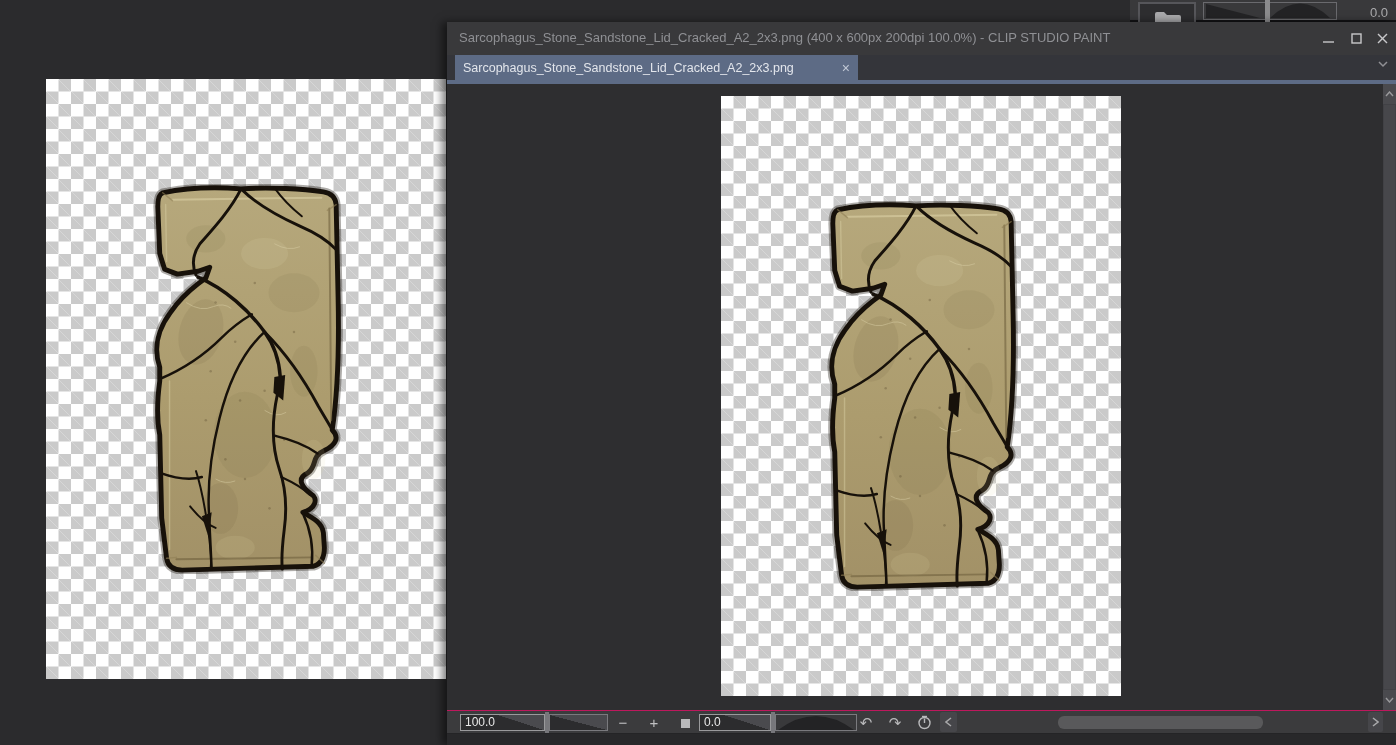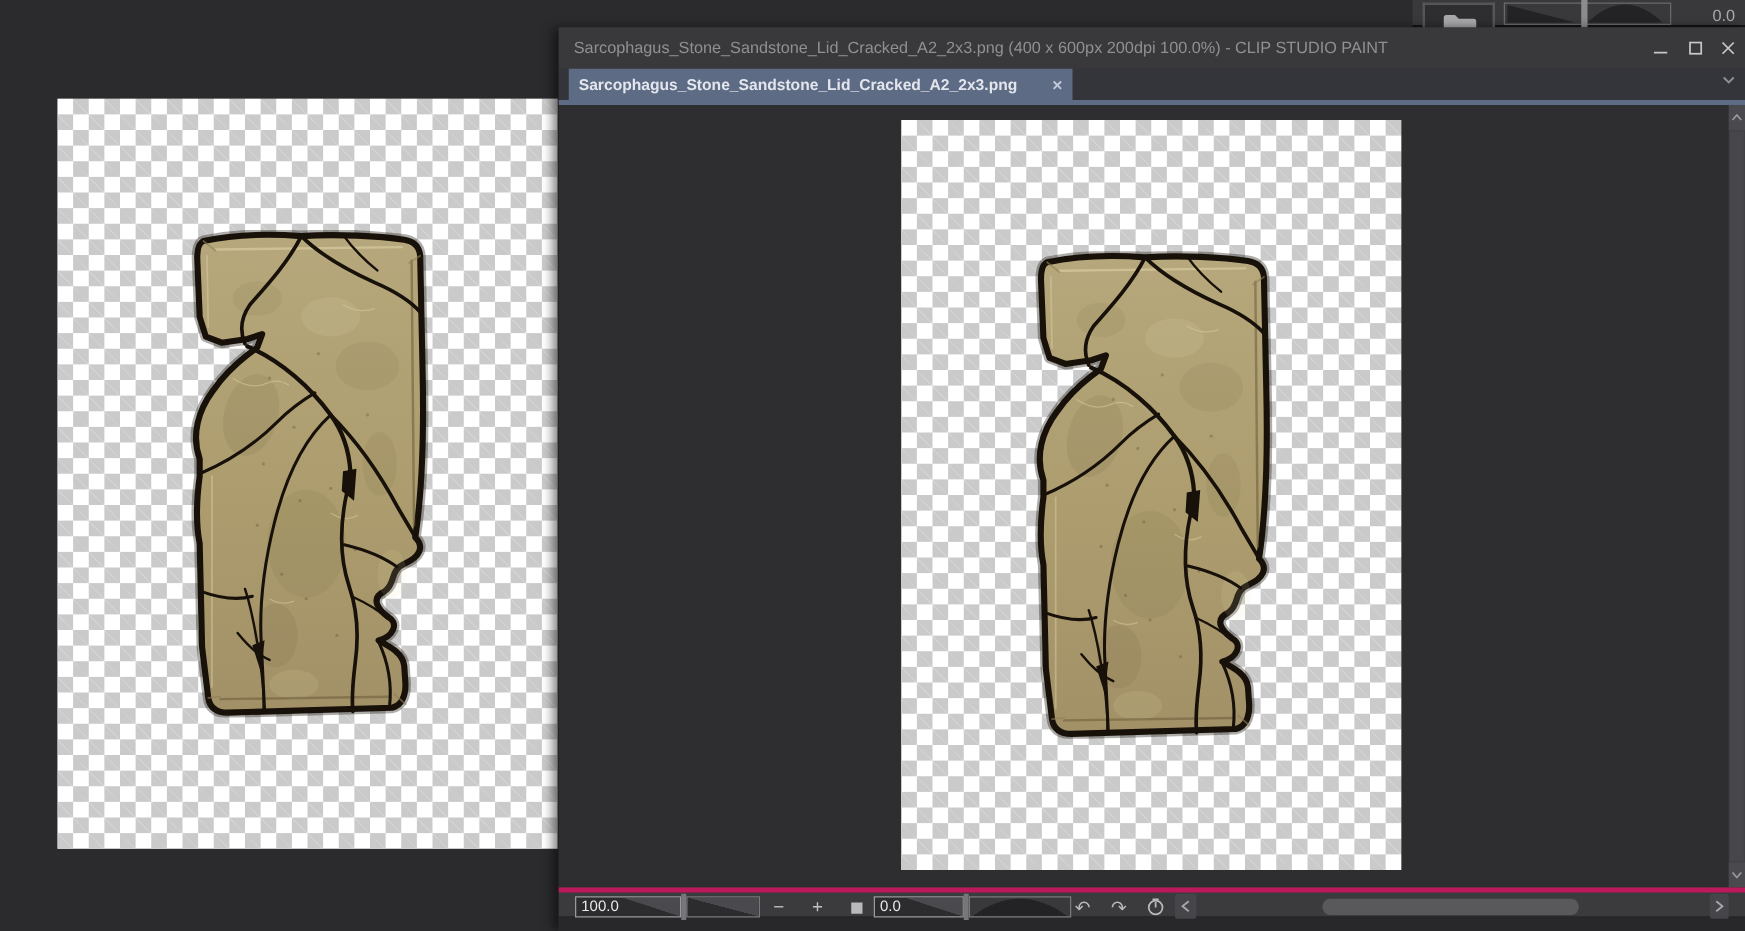--- a/index.html
+++ b/index.html
@@ -34,37 +34,37 @@
   .fg-window { position:absolute; left:447px; top:22px; width:949px; height:723px;
                background:#39393b; box-shadow:-5px 0 8px rgba(0,0,0,.5); }
   .titlebar { position:relative; height:33px; background:#39393b;padding-left:15px; }
   .title-text { position:absolute; left:12px; top:8px; font-size:13px; color:#8f9094; white-space:nowrap; }
   .win-btn { position:absolute; top:6px; width:20px; height:20px; display:flex;
              align-items:center; justify-content:center; cursor:default; }
   .win-min { right:58px; } .win-max { right:30px; } .win-close { right:4px; }
 
   .tabrow { position:relative; height:25px; background:#34353a; }
   .tab { position:absolute; left:8px; top:0; width:403px; height:25px; background:#5d6b85;
-         display:flex; align-items:center; padding:0 8px;font-weight:bold; }
+         display:flex; align-items:center; padding:0 8px; }
   .tab-label { font-size:12.5px; color:#e3e6ec; white-space:nowrap; flex:1; }
   .tab-close { font-size:14px; color:#c2c9d6; margin-left:6px; }
   .tab-list-chevron { position:absolute; right:8px; top:6px; }
   .tab-accent-strip { height:4px; background:#5d6b85; }
 
   .canvas-area { position:relative; height:626px; background:#2e2e30; overflow:hidden; }
 
   
   .vscroll { position:absolute; right:0; top:0; width:13px; height:626px; background:#414145; }
   .vscroll-btn { position:absolute; left:0; width:13px; height:20px; background:#4a4a4e;
                  display:flex; align-items:center; justify-content:center; }
   .vscroll-up { top:0; } .vscroll-down { bottom:0; }
   .vscroll-thumb { position:absolute; left:1px; top:21px; width:11px; height:584px; background:#47474b; }
 
   
-  .toolbar { position:relative; height:23px; background:#3b3b3d; border-top:4px solid #be185d; }
+  .toolbar { position:relative; height:23px; background:#3b3b3d; border-top:1px solid #be185d; }
   .tb-field { position:absolute; top:3px; height:17px; border:1px solid #9a9a9c; background:#2c2c2e;
               color:#e8e8e8; font-size:12px; line-height:15px; padding-left:4px; overflow:hidden; }
   .tb-field .wedge { position:absolute; right:0; top:0; bottom:0; width:46px;
               background:linear-gradient(to top right, transparent 49.5%, #4a4a4e 50%); }
   .tb-zoom-field { left:13px; width:85px; }
   .tb-rot-field { left:252px; width:72px; }
   .tb-handle { position:absolute; top:1px; width:4px; height:21px; background:#77777b; }
   .tb-handle1 { left:98px; } .tb-handle2 { left:324px; }
   .tb-slider { position:absolute; top:3px; height:17px; border:1px solid #7a7a7e; background:#2c2c2e; overflow:hidden; }
   .tb-wedge-slider { left:102px; width:59px; }

